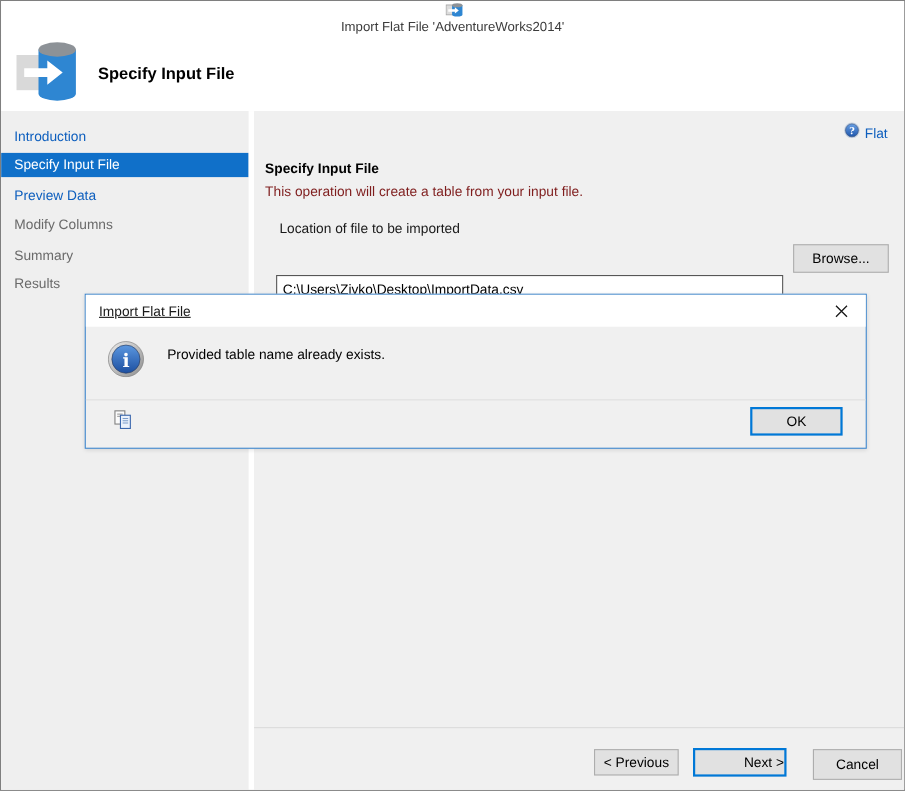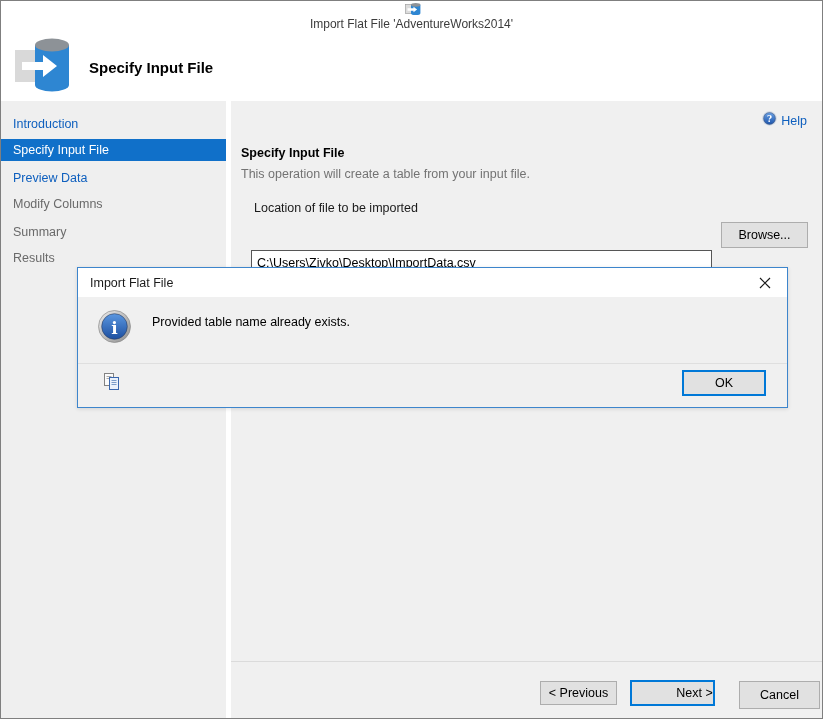--- a/index.html
+++ b/index.html
@@ -38,21 +38,21 @@
   .nav-0 { top: 12px; } .nav-1 { top: 38px; } .nav-2 { top: 66px; }
   .nav-3 { top: 92px; } .nav-4 { top: 120px; } .nav-5 { top: 146px; }
 
   .main { position: absolute; left: 230px; top: 0; right: 0; bottom: 0; background: #f0f0f0; }
   .help { position: absolute; top: 10px; right: 15px; display: flex; align-items: center;
     gap: 4px; cursor: default; }
   .help-label { font-size: 12.5px; color: #0e5fbe; }
 
   .section-title { position: absolute; left: 10px; top: 45px; font-size: 12.5px;
     font-weight: bold; color: #000; }
-  .section-desc { position: absolute; left: 10px; top: 66px; font-size: 12.5px; color: #737373; text-align: center; }
+  .section-desc { position: absolute; left: 10px; top: 66px; font-size: 12.5px; color: #7f1d1d; text-align: center; }
   .field-label { position: absolute; left: 23px; top: 100px; font-size: 12.5px; color: #1a1a1a; }
   .file-input { position: absolute; left: 20px; top: 121px; width: 461px; height: 26px;
     background: #fff; border: 1px solid #565656; font-family: "Liberation Sans", sans-serif;
     font-size: 12.5px; color: #000; padding: 0 5px; margin-top: 28px; }
 
   .btn { background: #e1e1e1; border: 1px solid #adadad; font-family: "Liberation Sans", sans-serif;
     font-size: 12.5px; color: #000; cursor: default; }
   .btn.default { border: 2px solid #0078d7; }
   .browse-btn { position: absolute; left: 490px; top: 121px; width: 87px; height: 26px; }
 
@@ -60,21 +60,21 @@
   .btn-prev { position: absolute; left: 309px; top: 580px; width: 77px; height: 24px; }
   .btn-next { position: absolute; left: 399px; top: 579px; width: 85px; height: 26px; padding-left: 44px; }
   .btn-cancel { position: absolute; left: 508px; top: 580px; width: 81px; height: 28px; }
 
   
   .dialog { position: absolute; left: 76px; top: 266px; width: 711px; height: 141px;
     background: #f0f0f0; border: 1px solid #3d85cc; z-index: 10;
     box-shadow: 0 1px 4px rgba(0,0,0,0.12); }
   .dlg-titlebar { position: absolute; top: 0; left: 0; right: 0; height: 29px;
     background: #fff; display: flex; align-items: center; }
-  .dlg-title { font-size: 12.5px; color: #1a1a1a; padding-left: 12px; }
+  .dlg-title { font-size: 12.5px; color: #1a1a1a; padding-left: 12px; text-decoration: underline; }
   .dlg-close { margin-left: auto; width: 45px; height: 29px; display: flex;
     align-items: center; justify-content: center; cursor: default; }
   .dlg-body { position: absolute; top: 29px; left: 0; right: 0; height: 66px; }
   .dlg-icon { position: absolute; left: 20px; top: 13px; }
   .dlg-msg { position: absolute; left: 74px; top: 18px; font-size: 12.5px; color: #000; }
   .dlg-sep { position: absolute; left: 0; right: 0; top: 95px; height: 1px; background: #dfdfdf; }
   .dlg-footer { position: absolute; left: 0; right: 0; top: 96px; bottom: 0; }
   .copy-btn { position: absolute; left: 24px; top: 8px; width: 22px; height: 22px; cursor: default; }
   .ok-btn { position: absolute; left: 604px; top: 6px; width: 84px; height: 26px; }
 </style>
@@ -144,21 +144,21 @@
               <linearGradient id="hgb" x1="0" y1="0" x2="0" y2="1">
                 <stop offset="0" stop-color="#6aa0e4"></stop>
                   <stop offset="1" stop-color="#1d55ab"></stop>
               </linearGradient>
             </defs>
             <circle cx="7.5" cy="7.5" r="7.2" fill="#c7d3e3"></circle>
             <circle cx="7.5" cy="7.5" r="5.9" fill="url(#hgb)" stroke="#3a4f74" stroke-width="0.5"></circle>
             <text x="7.5" y="10.6" text-anchor="middle" font-family="'DejaVu Serif', serif" font-size="8.5" font-weight="bold" fill="#ffffff">?</text>
           </svg>
         </span>
-        <span class="help-label">Help</span>
+        <span class="help-label">Flat</span>
       </div>
 
       <div class="section-title">Specify Input File</div>
       <div class="section-desc">This operation will create a table from your input file.</div>
 
       <div class="field-label">Location of file to be imported</div>
       <input class="file-input" type="text" value="C:\Users\Zivko\Desktop\ImportData.csv" style="">
       <button class="btn browse-btn">Browse...</button>
 
       <div class="footer-sep"></div>

